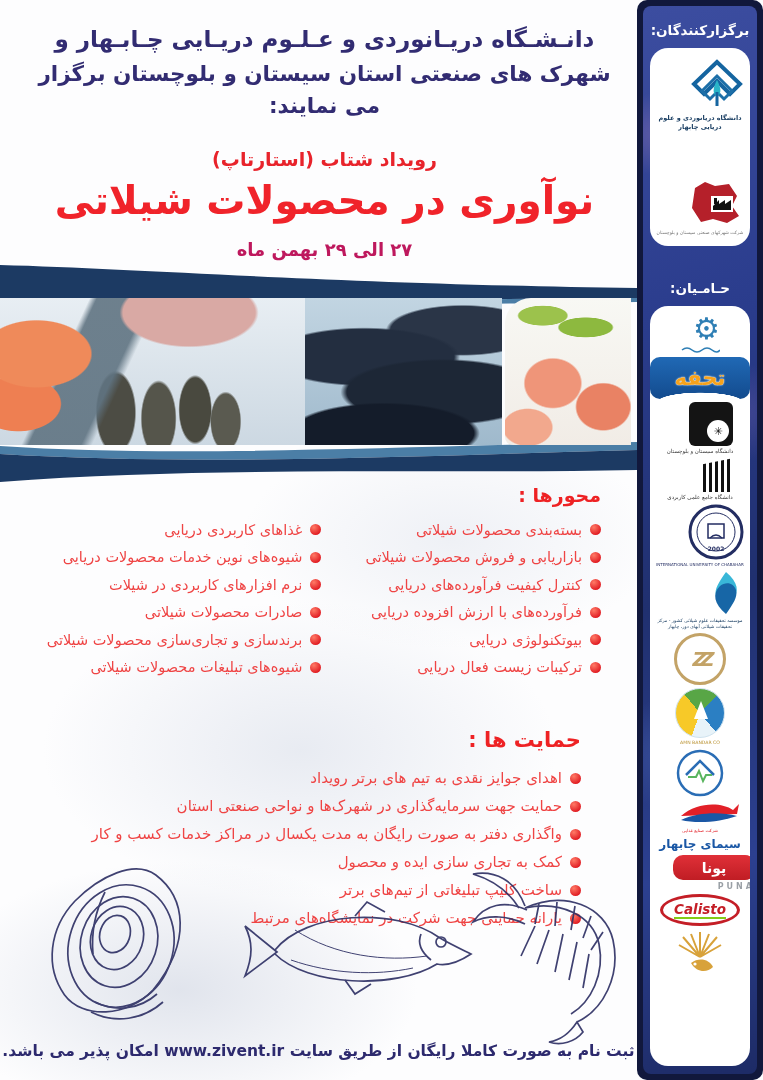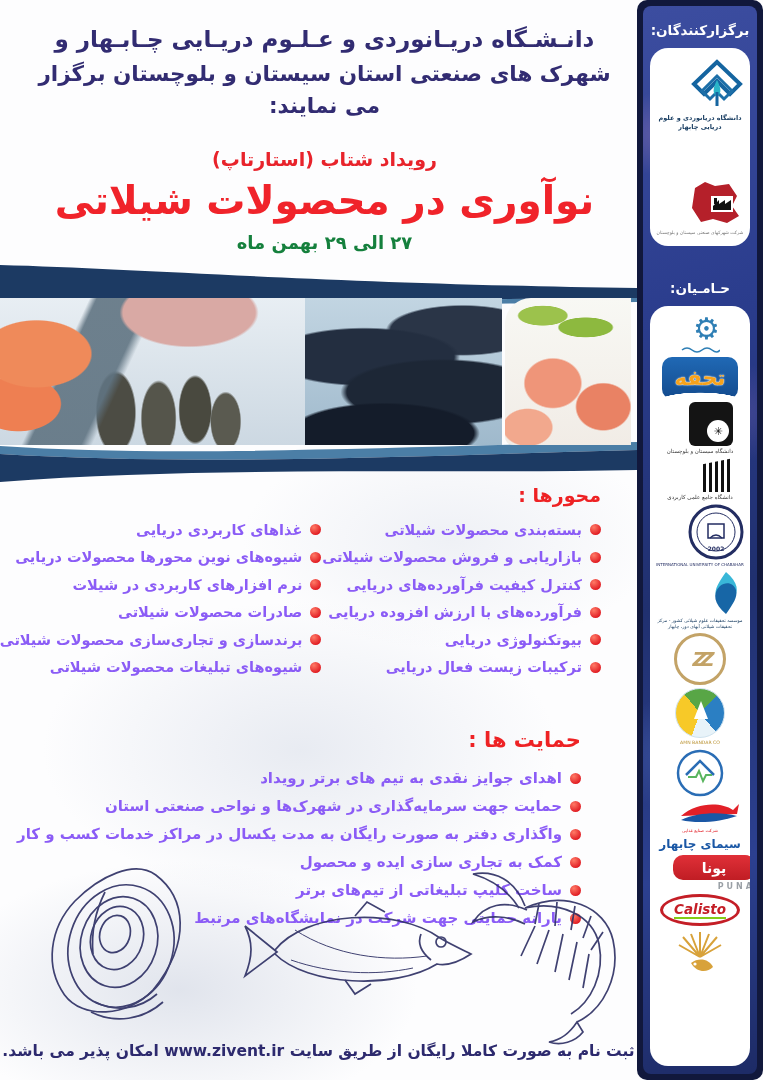--- a/index.html
+++ b/index.html
@@ -15,21 +15,21 @@
   .wash2{left:-60px;top:860px;width:480px;height:260px;background:radial-gradient(ellipse,rgba(190,198,215,.45),transparent 70%);}
   .wash3{left:240px;top:430px;width:420px;height:220px;background:radial-gradient(ellipse,rgba(205,212,226,.30),transparent 70%);}
 
   
   .main{position:absolute;top:0;right:126px;left:0;height:100%;}
   .header{position:absolute;top:22px;left:0;right:16px;text-align:center;padding-left:28px;}
   .h-org{color:#322c72;font-weight:bold;font-size:23px;line-height:1.55;}
   .h-org2{color:#322c72;font-weight:bold;font-size:21.5px;line-height:1.5;}
   .h-event{color:#e8232b;font-weight:bold;font-size:19px;margin-top:26px;}
   .h-title{color:#f0232a;font-weight:bold;font-size:39px;margin-top:8px;letter-spacing:-1px;}
-  .h-date{color:#15803d;font-weight:bold;font-size:18px;margin-top:9px;}
+  .h-date{color:#be185d;font-weight:bold;font-size:18px;margin-top:16px;}
 
   
   .band-svg{position:absolute;left:0;top:0;}
   .photos{position:absolute;top:298px;left:0;right:0;height:147px;display:flex;flex-direction:row-reverse;}
   .photo{height:100%;}
   .photo1{width:305px;
     background:
       radial-gradient(ellipse 90px 55px at 12% 38%,#ef8a5a 0 60%,transparent 62%),
       radial-gradient(ellipse 70px 45px at 6% 72%,#ee7f52 0 60%,transparent 62%),
       radial-gradient(ellipse 120px 60px at 62% 10%,#d9a9a4 0 55%,transparent 58%),
@@ -57,21 +57,21 @@
 
   
   .topics{position:absolute;top:484px;right:0;left:0;padding:0 36px 0 6px;}
   .sec-head{color:#ee2224;font-weight:bold;font-size:19px;}
   .cols{display:flex;margin-top:10px;}
   .col-r{width:47%;}
   .col-l{width:53%;}
   .li{display:flex;align-items:center;gap:8px;height:27.5px;white-space:nowrap;}
   .dot{flex:0 0 11px;width:11px;height:11px;border-radius:50%;
        background:radial-gradient(circle at 35% 30%,#ff7a66,#e01b22 75%);}
-  .li span.t{color:#8b5cf6;font-weight:bold;font-size:14.5px;}
+  .li span.t{color:#ef4444;font-weight:normal;font-size:14.5px;}
   .supports{position:absolute;top:728px;right:0;left:0;padding:0 56px 0 6px;}
   .supports .sec-head{font-size:21px;}
   .supports .list{margin-top:12px;}
   .supports .li{height:28px;}
   .supports .li span.t{font-size:15px;}
 
   
   .sketches{position:absolute;top:862px;left:0;width:637px;height:190px;pointer-events:none;}
   .sk{position:absolute;stroke:#303266;fill:none;stroke-width:1.7;opacity:.92;}
 
@@ -89,21 +89,21 @@
       linear-gradient(165deg,#3c4da0 0%,#2a3c8c 30%,#20306f 55%,#2c4090 80%,#1d2b66 100%);}
   .side-label{color:#fff;font-weight:bold;font-size:13.5px;text-align:center;margin-top:16px;}
   .card{background:#fff;border-radius:18px;margin:10px 7px 0;padding:10px 4px;
         display:flex;flex-direction:column;align-items:center;}
   .card1{height:198px;justify-content:space-between;}
   .card2{border-radius:18px;margin-top:10px;height:760px;padding-top:8px;gap:3px;overflow:hidden;}
   .cap{font-size:6.5px;font-weight:bold;color:#1b3f63;text-align:center;line-height:1.35;}
   .cap-tiny{font-size:4.6px;color:#777;text-align:center;line-height:1.3;}
   .logo-blk{display:flex;flex-direction:column;gap:2px;}
 
-  .tohfeh{width:76px;height:42px;border-radius:10px;position:relative;overflow:hidden;
+  .tohfeh{width:100px;height:42px;border-radius:10px;position:relative;overflow:hidden;
     background:radial-gradient(ellipse 70px 16px at 50% 108%,#fff 0 60%,transparent 62%),
                linear-gradient(180deg,#2069b5,#134b8e);
     display:flex;align-items:center;justify-content:center;}
   .tohfeh span{color:#f6a21c;font-weight:bold;font-size:21px;
     text-shadow:0 0 2px #fff,0 0 1px #fff;}
   .blk-univ{width:44px;height:44px;background:#141414;border-radius:6px;position:relative;}
   .blk-univ .cut{position:absolute;right:4px;bottom:4px;width:22px;height:22px;border-radius:50%;
     background:#fff;display:flex;align-items:center;justify-content:center;color:#141414;font-size:11px;}
   .bars{width:30px;height:34px;background:repeating-linear-gradient(90deg,#111 0 3px,#fff 3px 6px);
         clip-path:polygon(0 18%,100% 0,100% 100%,0 100%);}
@@ -184,21 +184,21 @@
               <span class="t">ترکیبات زیست فعال دریایی</span>
             </div>
         </div>
         <div class="col-l">
           <div class="li">
               <span class="dot"></span>
               <span class="t">غذاهای کاربردی دریایی</span>
             </div>
           <div class="li">
               <span class="dot"></span>
-              <span class="t">شیوه‌های نوین محورها محصولات دریایی</span>
+              <span class="t">شیوه‌های نوین خدمات محصولات دریایی</span>
             </div>
           <div class="li">
               <span class="dot"></span>
               <span class="t">نرم افزارهای کاربردی در شیلات</span>
             </div>
           <div class="li">
               <span class="dot"></span>
               <span class="t">صادرات محصولات شیلاتی</span>
             </div>
           <div class="li">

